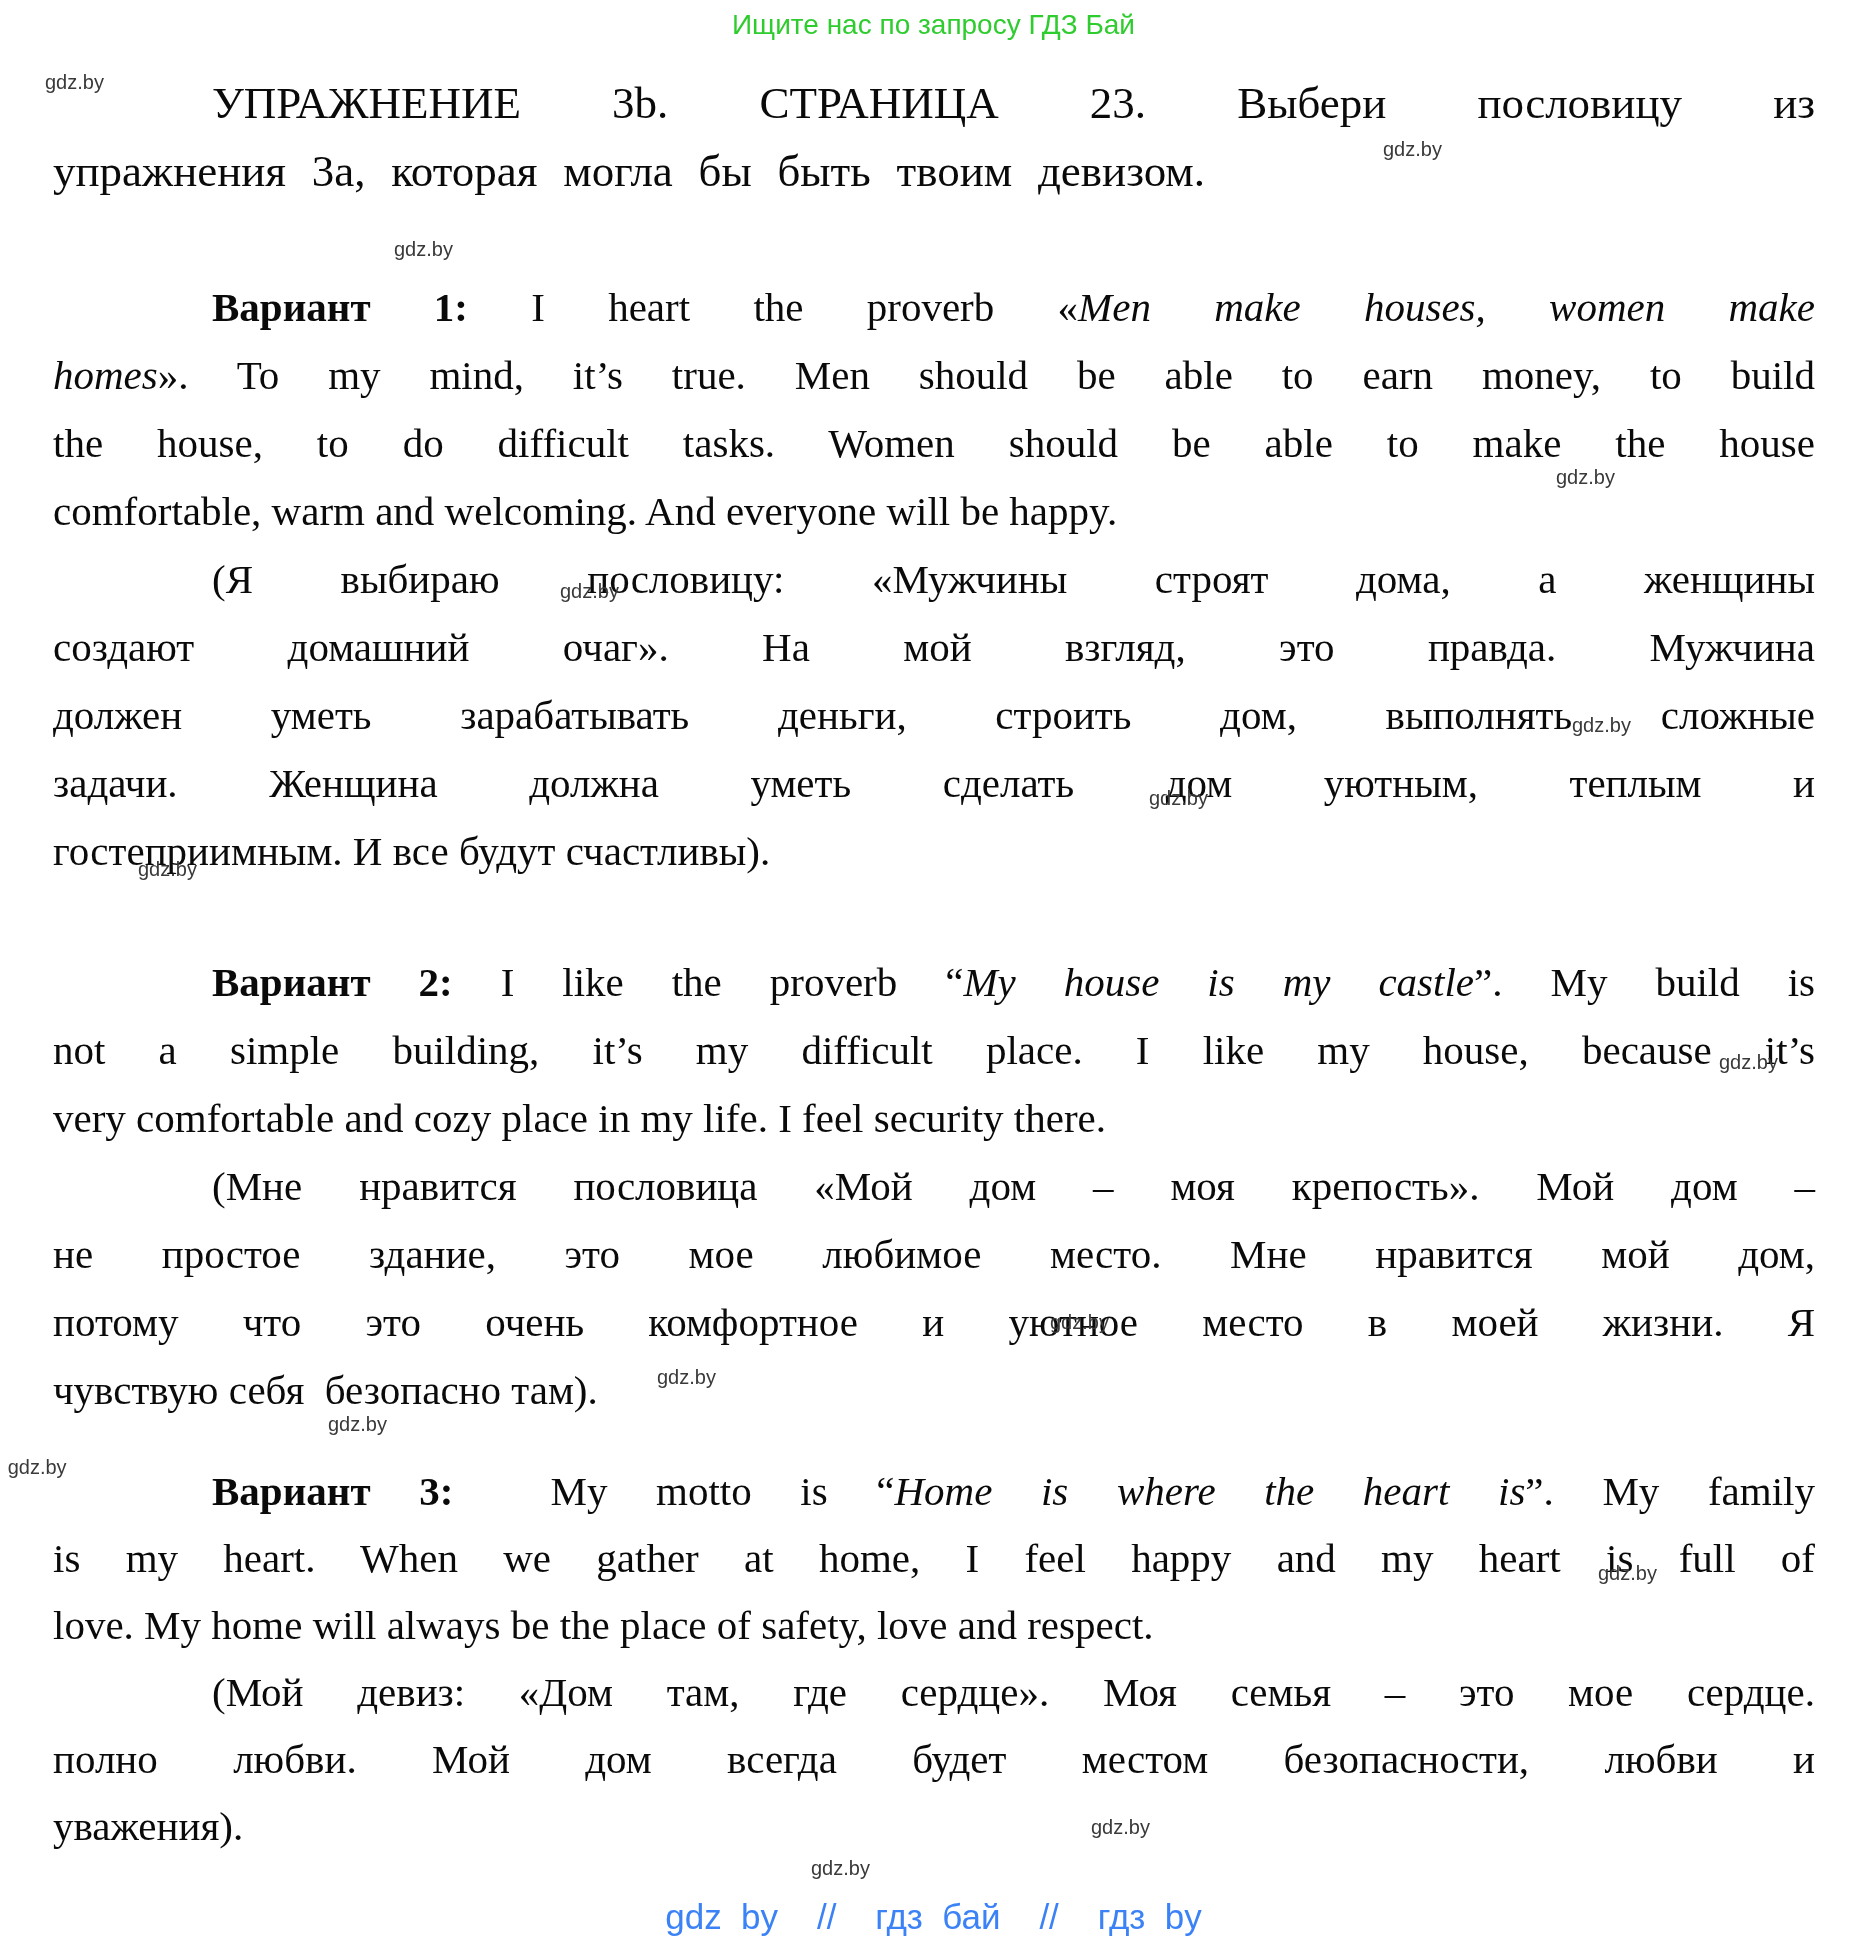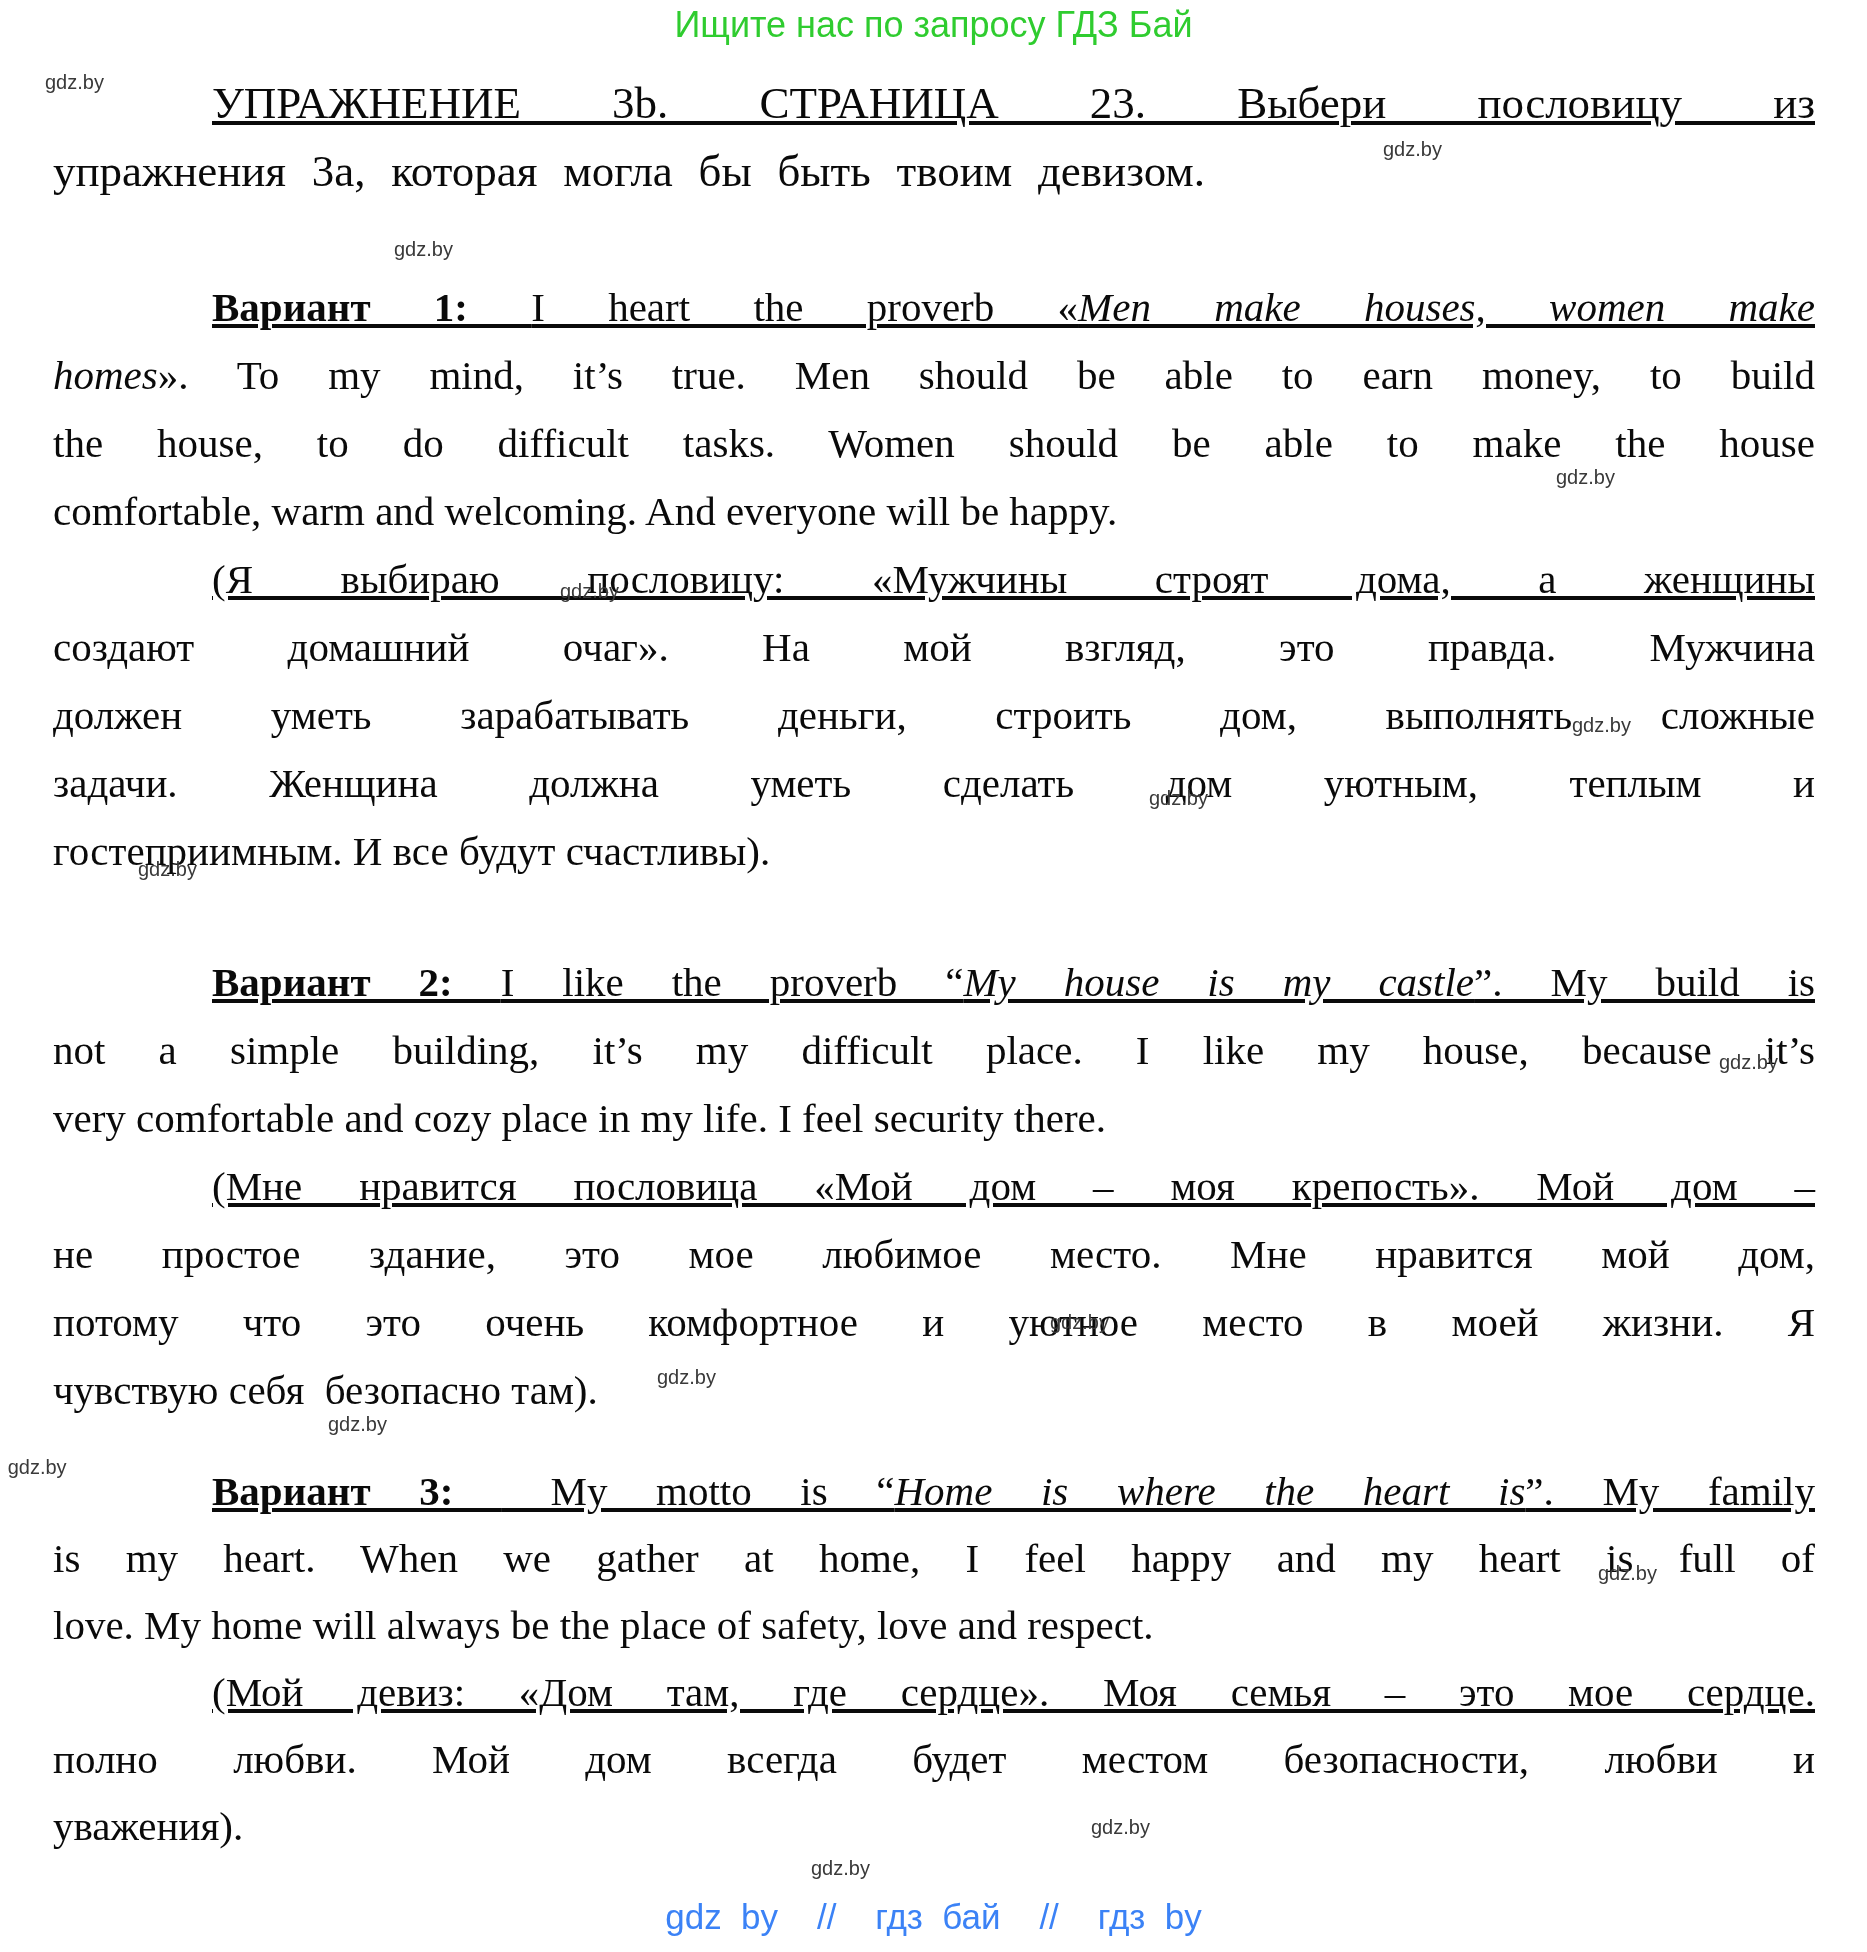--- a/index.html
+++ b/index.html
@@ -8,29 +8,29 @@
     background:#ffffff;
     position:relative;
     overflow:hidden;
     font-family:"Liberation Serif", serif;
     color:#0a0a0a;
   }
   .banner {
     margin:3.9px 0 0 0;
     text-align:center;
     font-family:"Liberation Sans", sans-serif;
-    font-size:36px;
+    font-size:28px;
     line-height:42px;
   }
   .doc { padding:0 52px 0 53px; }
   .para { margin:0; }
   .line { font-size:41px; line-height:68px; }
   .heading .line { font-size:45px; }
   .just { text-align:justify; text-align-last:justify; }
-  .first { text-indent:159px;text-decoration:underline; }
+  .first { text-indent:159px; }
   .spread { word-spacing:14.5px; }
   .b { font-weight:bold; }
   .i { font-style:italic; }
   .wm {
     position:absolute;
     font-family:"Liberation Sans", sans-serif;
     font-size:20px;
     color:#3a3a3a;
     white-space:nowrap;
     line-height:29px;

